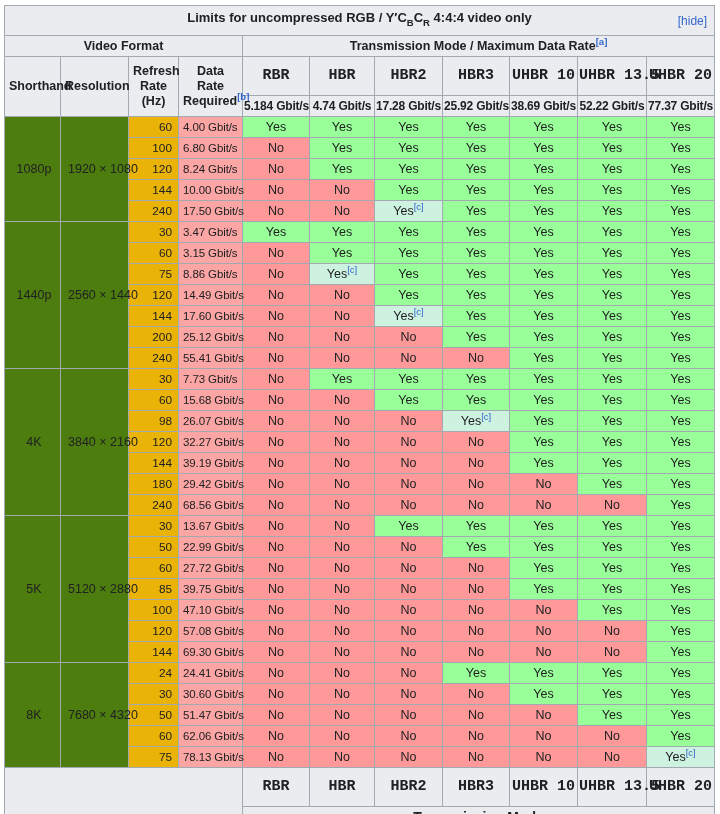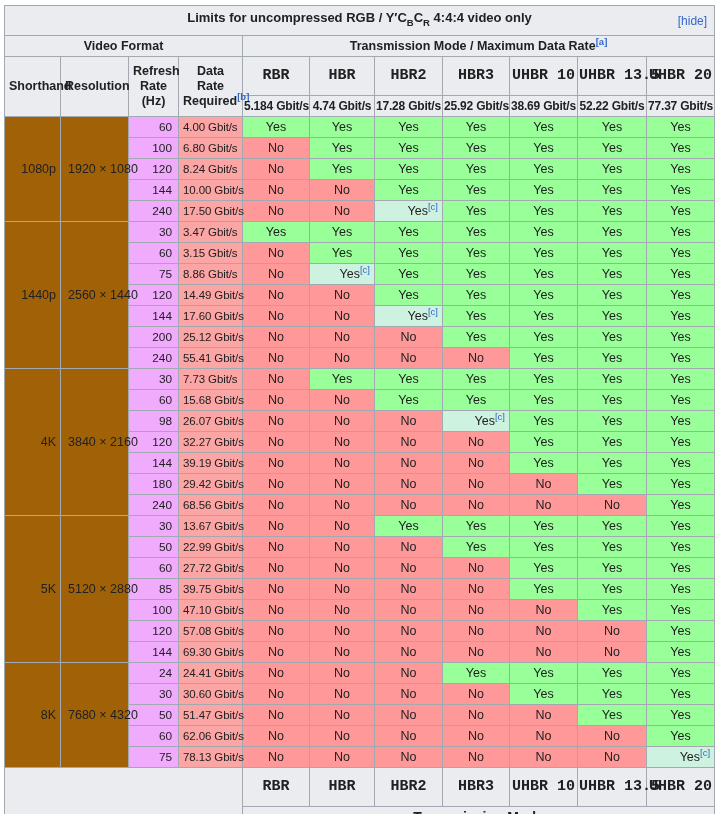--- a/index.html
+++ b/index.html
@@ -11,27 +11,27 @@
   .title-th { padding:4px 6px; position:relative; font-size:13px; }
   .title-text { display:inline-block; }
   .title-text sub { font-size:9.5px; }
   .hide-link { position:absolute; right:7px; top:7px; font-weight:normal; font-size:12px;
                color:#3366cc; cursor:pointer; text-decoration:none; }
   sup.note { font-size:9.5px; line-height:0; vertical-align:super; }
   sup.note a { color:#3366cc; text-decoration:none; cursor:pointer; }
   .hdr-line { display:block; line-height:15px; }
   .mode-h { white-space:nowrap; font-size:15px; padding:11px 1px;font-family:Liberation Mono, monospace; }
   .rate-h { white-space:nowrap; font-size:12px; letter-spacing:-0.2px; padding:2px 1px; }
-  td.fmt { background:#a16207; text-align:right; padding-left:7px; white-space:nowrap; }
-  td.hz { background:#f0abfc; text-align:right; padding-right:6px; font-size:11.8px; }
+  td.fmt { background:#4d7c0f; text-align:center; padding-left:7px; white-space:nowrap; }
+  td.hz { background:#eab308; text-align:right; padding-right:6px; font-size:11.8px; }
   td.rate { background:#fca5a5; text-align:right; padding-right:5px; white-space:nowrap;
             font-size:11.5px; letter-spacing:-0.1px; }
   td.c-yes { background:#99ff99; text-align:center; }
   td.c-no  { background:#ff9999; text-align:center; }
-  td.c-yesc{ background:#cef2e0; text-align:right;margin-left:32px; }
+  td.c-yesc{ background:#cef2e0; text-align:center;margin-left:32px; }
   td.blank { background:#eaecf0; }
   tfoot th { font-size:14px; }
 </style>
 </head>
 <body>
 
 <table>
   <colgroup>
     <col style="width:56px">
       <col style="width:68px">

